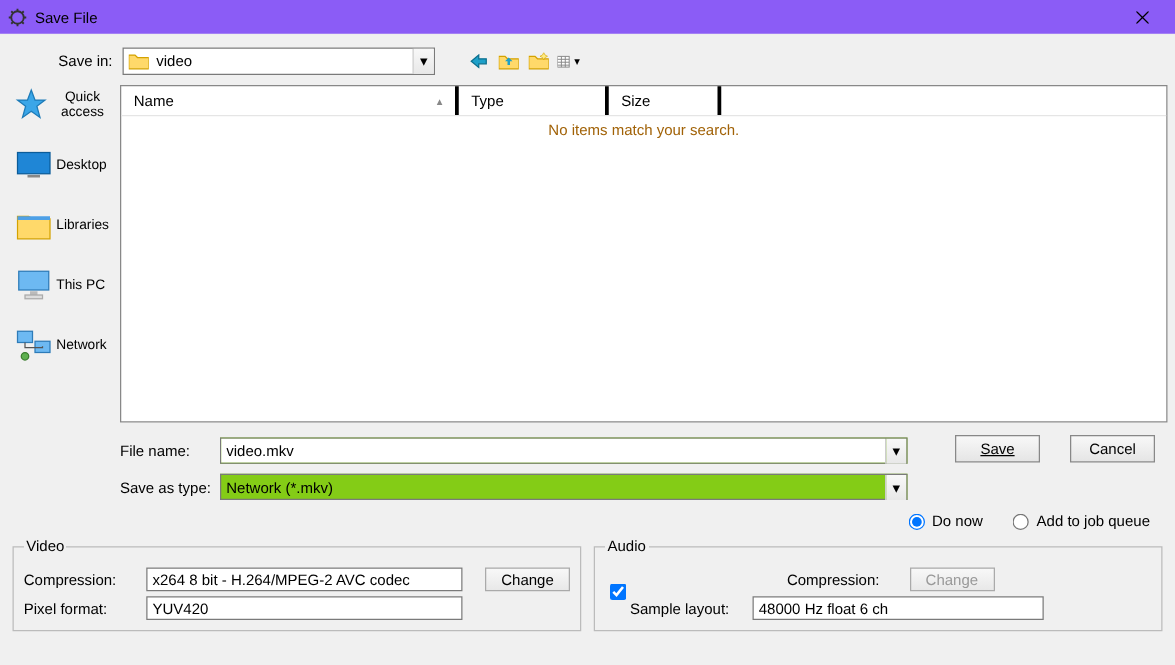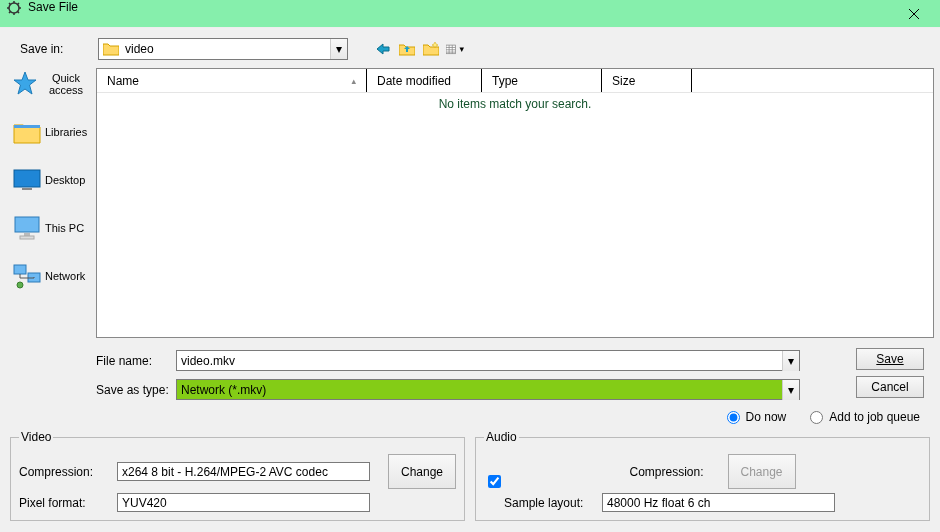--- a/index.html
+++ b/index.html
@@ -1,60 +1,60 @@
 <!DOCTYPE html>
 <html><head>
 <meta charset="utf-8">
 <style>
   * { box-sizing: border-box; margin: 0; padding: 0; }
   body { font-family: "Segoe UI", Tahoma, sans-serif; font-size: 12px; background: #fff; width: 940px; height: 532px; overflow: hidden; }
-  .titlebar { height: 28px; display: flex; align-items: flex-start; padding: 0 6px; background: #86efac; border-bottom: 1px solid #eee; }
+  .titlebar { height: 28px; display: flex; align-items: center; padding: 0 6px; background: #8b5cf6; border-bottom: 1px solid #eee; }
   .titlebar .app-icon { width: 16px; height: 16px; margin-right: 6px; color: #333; }
   .titlebar .title { flex: 1; font-size: 12px; }
   .titlebar .close { width: 40px; height: 28px; display: flex; align-items: center; justify-content: center; font-size: 14px; cursor: pointer; }
   .body { background: #f0f0f0; height: calc(532px - 28px); padding: 0; }
   .topbar { display: flex; align-items: center; gap: 8px; padding: 10px 20px 8px 20px; }
-  .label-savein { width: 70px; text-align: left; }
+  .label-savein { width: 70px; text-align: right; }
   .dropdown { display: flex; align-items: center; border: 1px solid #7a7a7a; background: #fff; height: 22px; }
   .savein-dd { width: 250px; }
   .dd-folder-icon { width: 16px; height: 14px; margin: 0 4px; }
   .dd-text { flex: 1; padding: 0 2px; }
   .dd-arrow { width: 17px; height: 20px; border-left: 1px solid #ccc; display: flex; align-items: center; justify-content: center; background: linear-gradient(#f8f8f8,#e8e8e8); }
   .toolbar-icons { display: flex; align-items: center; gap: 6px; margin-left: 18px; }
   .tb-icon { width: 18px; height: 18px; display: flex; align-items: center; justify-content: center; cursor: pointer; }
   .main { display: flex; padding: 0 6px 0 6px; }
   .places { width: 90px; display: flex; flex-direction: column; align-items: center; gap: 16px; padding-top: 0; }
   .place { display: flex; flex-direction: row; align-items: center; gap: 2px; cursor: pointer; width: 80px; }
   .place .icon { width: 32px; height: 32px; display: flex; align-items: center; justify-content: center; }
   .place .text { font-size: 11px; text-align: center; }
   .filelist { flex: 1; background: #fff; border: 1px solid #888; height: 270px; display: flex; flex-direction: column; }
   .headers { display: flex; border-bottom: 1px solid #e5e5e5; height: 24px; align-items: center; }
-  .headers div { padding: 0 10px; font-size: 12px; border-right: 1px solid #000000; height: 100%; display: flex; align-items: center; }
+  .headers div { padding: 0 10px; font-size: 12px; border-right: 3px solid #000000; height: 100%; display: flex; align-items: center; }
   .col-name { width: 270px; }
   .col-date { width: 115px; }
   .col-type { width: 120px; }
   .col-size { width: 90px; }
   .sort-arrow { margin-left: auto; font-size: 9px; color: #888; }
-  .empty-msg { text-align: center; color: #14532d; padding-top: 4px; font-size: 12px; }
+  .empty-msg { text-align: center; color: #a16207; padding-top: 4px; font-size: 12px; }
   .formrow { display: flex; align-items: center; padding: 4px 20px; }
   .formrow .lbl { width: 80px; margin-left: 10px; }
   .text-dd { flex: 1; display: flex; border: 1px solid #7a7a7a; background: #84cc16; height: 21px; align-items: center; max-width: 624px; }
   .text-dd input { border: none; flex: 1; height: 19px; font-family: inherit; font-size: 12px; padding: 0 4px; outline: none; }
   .btn { width: 68px; height: 22px; border: 1px solid #888; background: linear-gradient(#f8f8f8,#e5e5e5); font-family: inherit; font-size: 12px; cursor: pointer; margin-left: 18px; }
-  .rightbtns { margin-left: auto; display: flex; flex-direction: column; gap: 6px; }
+  .rightbtns { margin-left: auto; display: flex; flex-direction: row; gap: 6px; }
   .radio-row { display: flex; justify-content: flex-end; align-items: center; gap: 24px; padding: 6px 20px 6px 0; }
   .radio-row label { display: flex; align-items: center; gap: 6px; font-size: 12px; }
   .radio-row input[type=radio] { margin: 0; }
   .groups { display: flex; gap: 10px; padding: 0 10px 10px 10px; }
   fieldset { flex: 1; border: 1px solid #bbb; padding: 6px 8px 8px 8px; }
   legend { font-size: 12px; padding: 0 2px; }
   .grow { display: flex; align-items: center; gap: 18px; margin-top: 4px; justify-content: center; }
   .grow .glbl { width: 80px; }
   .grow .gval { flex: 1; border: 1px solid #7a7a7a; background: #fff; height: 19px; padding: 0 4px; display: flex; align-items: center; font-size: 12px; }
-  .gbtn { width: 68px; height: 35px; border: 1px solid #aaa; background: linear-gradient(#f8f8f8,#e8e8e8); font-family: inherit; font-size: 12px; cursor: pointer; }
+  .gbtn { width: 68px; height: 19px; border: 1px solid #aaa; background: linear-gradient(#f8f8f8,#e8e8e8); font-family: inherit; font-size: 12px; cursor: pointer; }
   .gbtn:disabled { color: #999; }
   .chkcol { width: 20px; display: flex; align-items: center; justify-content: center; }
   .audio-content { display: flex; }
   .audio-fields { flex: 1; }
   .formarea { display: flex; align-items: flex-start; padding-top: 8px; }
   .formleft { flex: 1; }
   svg { display: block; }
 </style>
 </head>
 <body>
@@ -124,35 +124,35 @@
       <div class="place">
         <div class="icon">
           <svg width="28" height="28" viewBox="0 0 28 28">
               <path d="M14 2l3 8h8l-6.5 5 2.5 9L14 19l-7 5 2.5-9L3 10h8z" fill="#3aa6e8" stroke="#1d7bb8"></path>
             </svg>
         </div>
         <div class="text">Quick access</div>
       </div>
       <div class="place">
         <div class="icon">
+          <svg width="30" height="24" viewBox="0 0 30 24">
+              <rect x="2" y="2" width="26" height="17" fill="#1f86d6" stroke="#0b5c99"></rect>
+              <rect x="10" y="20" width="10" height="2" fill="#888"></rect>
+            </svg>
+        </div>
+        <div class="text">Desktop</div>
+      </div>
+      <div class="place">
+        <div class="icon">
           <svg width="28" height="26" viewBox="0 0 28 26">
               <path d="M1 6h9l3 2h14v16H1z" fill="#ffd96a" stroke="#d4a200"></path>
               <rect x="1" y="6" width="26" height="3" fill="#4ea0e6"></rect>
             </svg>
         </div>
         <div class="text">Libraries</div>
-      </div>
-      <div class="place">
-        <div class="icon">
-          <svg width="30" height="24" viewBox="0 0 30 24">
-              <rect x="2" y="2" width="26" height="17" fill="#1f86d6" stroke="#0b5c99"></rect>
-              <rect x="10" y="20" width="10" height="2" fill="#888"></rect>
-            </svg>
-        </div>
-        <div class="text">Desktop</div>
       </div>
       <div class="place">
         <div class="icon">
           <svg width="30" height="26" viewBox="0 0 30 26">
               <rect x="3" y="2" width="24" height="15" fill="#6db9f2" stroke="#2d7bb8"></rect>
               <rect x="12" y="18" width="6" height="3" fill="#bbb"></rect>
               <rect x="8" y="21" width="14" height="3" fill="#ddd" stroke="#aaa"></rect>
             </svg>
         </div>
         <div class="text">This PC</div>
@@ -169,21 +169,20 @@
         <div class="text">Network</div>
       </div>
     </div>
 
     <div class="filelist">
       <div class="headers">
         <div class="col-name">
             <span>Name</span>
             <span class="sort-arrow">▴</span>
           </div>
-        <div class="col-date">Date modified</div>
         <div class="col-type">Type</div>
         <div class="col-size">Size</div>
       </div>
       <div class="empty-msg">No items match your search.</div>
     </div>
   </div>
 
   <div class="formarea">
     <div style="width:96px"></div>
     <div class="formleft">

